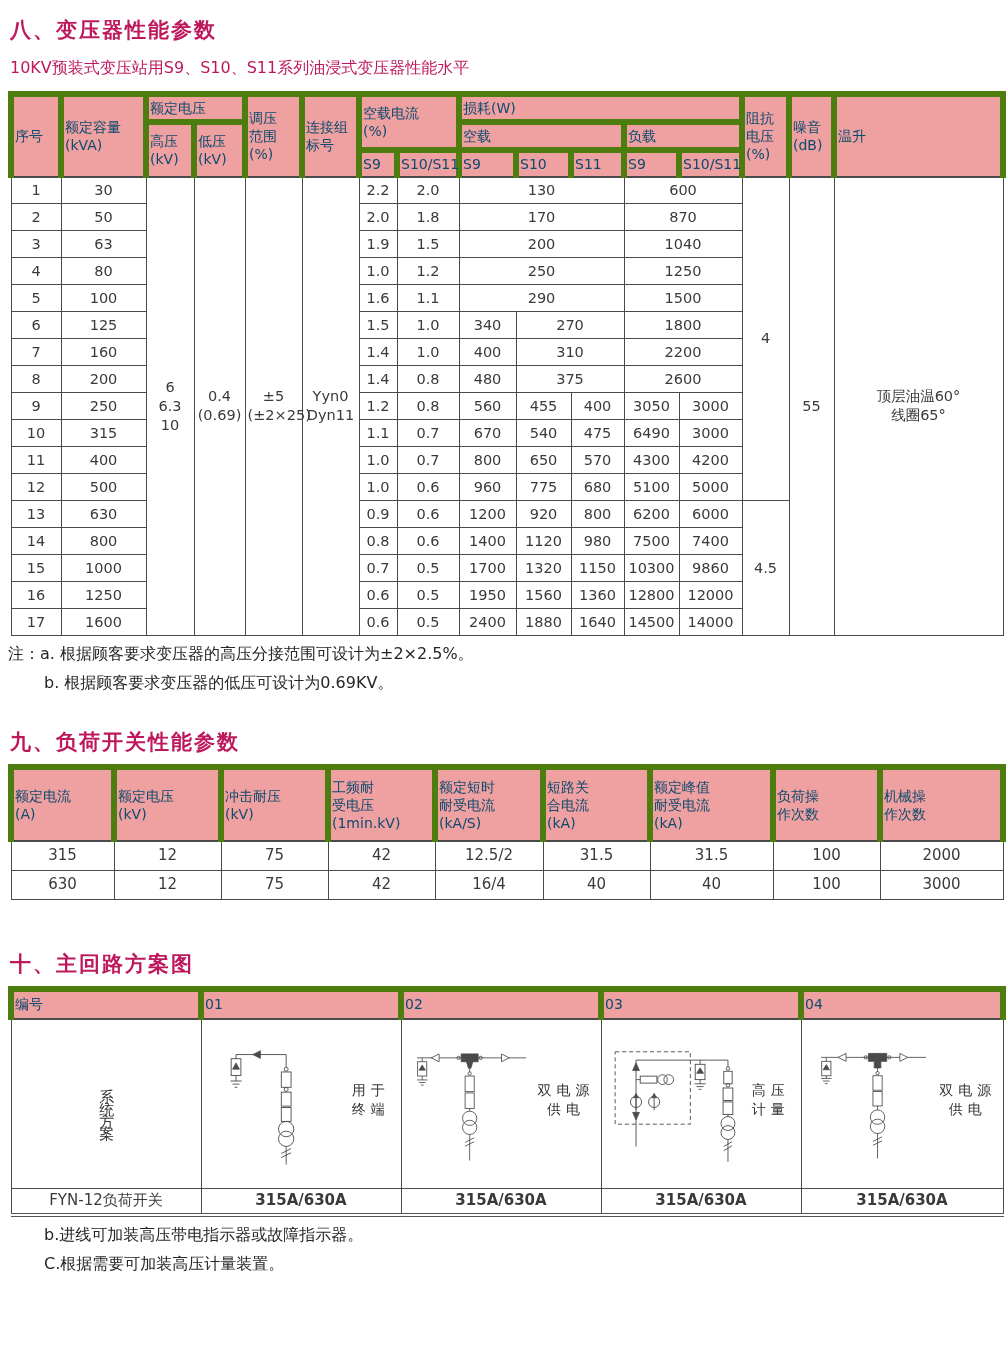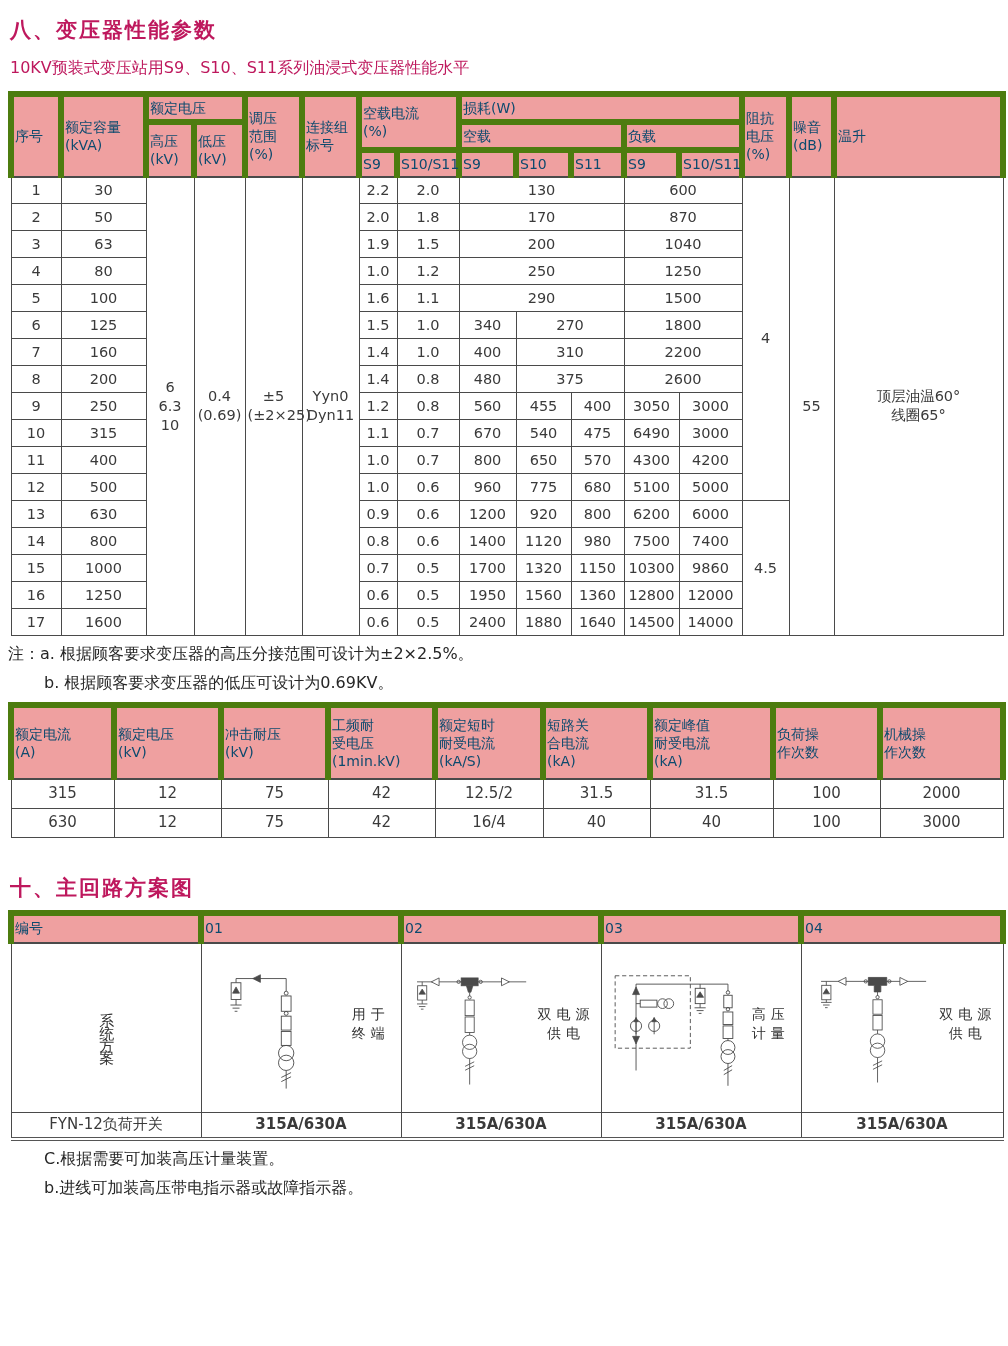--- a/index.html
+++ b/index.html
@@ -304,20 +304,21 @@
           <td>1640</td>
           <td>14500</td>
           <td>14000</td>
         </tr>
       </tbody>
   </table>
 
   <div class="note">注：a. 根据顾客要求变压器的高压分接范围可设计为±2×2.5%。</div>
   <div class="note indent">b. 根据顾客要求变压器的低压可设计为0.69KV。</div>
 
+  <div class="sec-title" style="margin-top:34px">九、负荷开关性能参数</div>
 
   <table class="grid" id="load-switch-table">
     <colgroup>
       <col style="width:103px">
         <col style="width:107px">
         <col style="width:107px">
         <col style="width:107px">
       <col style="width:108px">
         <col style="width:107px">
         <col style="width:123px">
@@ -369,21 +370,21 @@
           <td>42</td>
           <td>16/4</td>
           <td>40</td>
           <td>40</td>
           <td>100</td>
           <td>3000</td>
         </tr>
       </tbody>
   </table>
 
-  <div class="sec-title" style="margin-top:36px">十、主回路方案图</div>
+  <div class="sec-title" style="margin-top:50px">十、主回路方案图</div>
 
   <table class="grid" id="circuit-table">
     <colgroup>
       <col style="width:190px">
         <col style="width:200px">
         <col style="width:200px">
         <col style="width:200px">
         <col style="width:202px">
     </colgroup>
     <thead>
@@ -585,16 +586,16 @@
       <tr class="bottom-row">
         <td class="rowhead">FYN-12负荷开关</td>
         <td>315A/630A</td>
         <td>315A/630A</td>
         <td>315A/630A</td>
         <td>315A/630A</td>
       </tr>
     </tbody>
   </table>
 
+  <div class="note indent">b.进线可加装高压带电指示器或故障指示器。</div>
   <div class="note indent">C.根据需要可加装高压计量装置。</div>
-  <div class="note indent">b.进线可加装高压带电指示器或故障指示器。</div>
 
 </div>
 
 </body></html>

